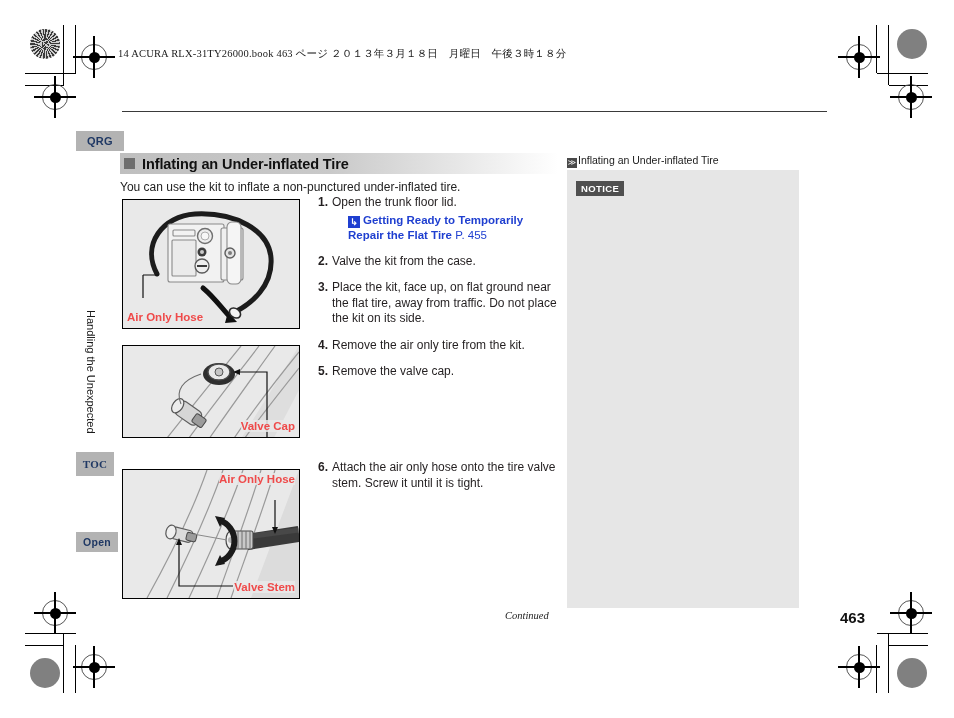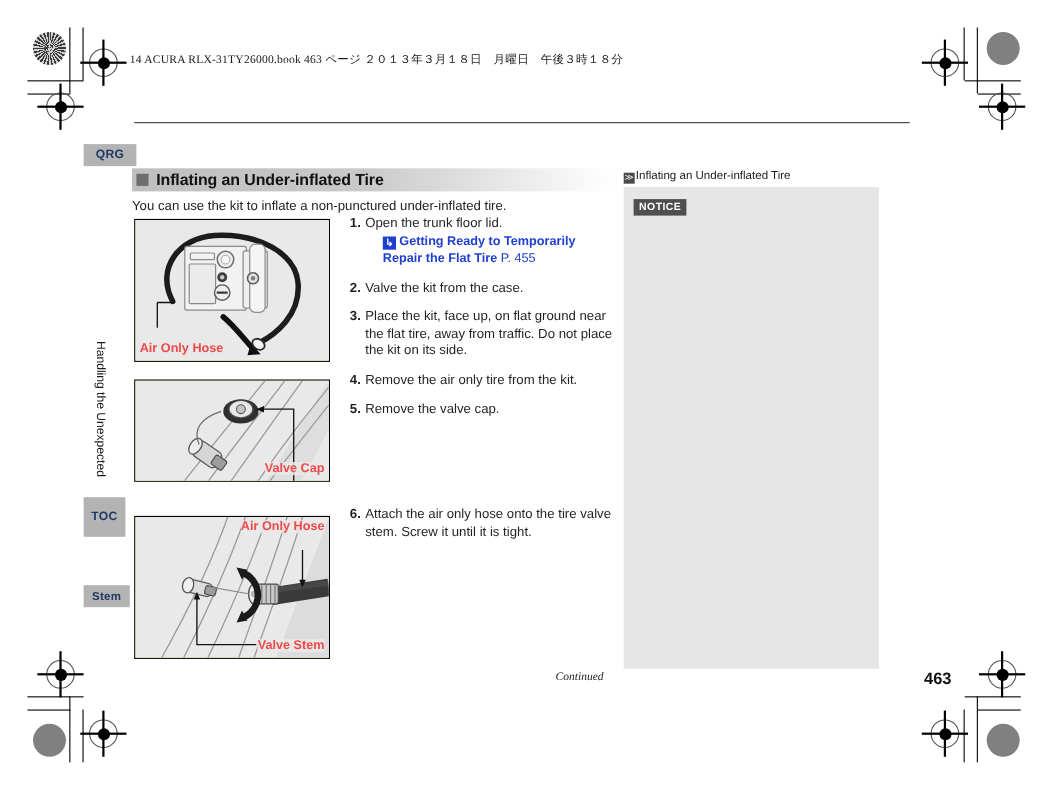--- a/index.html
+++ b/index.html
@@ -72,21 +72,21 @@
   .sidetab {
     position: absolute;
     background: #b3b3b3;
     color: #1f3864;
     font-weight: bold;
     font-size: 11px;
     display: flex; align-items: center; justify-content: center;
     letter-spacing: 0.3px;
   }
   #tab-qrg { left: 76px; top: 131px; width: 48px; height: 20px; }
-  #tab-toc { left: 76px; top: 452px; width: 38px; height: 36px; }
+  #tab-toc { left: 76px; top: 452px; width: 38px; height: 24px; font-family: Liberation Serif, serif; }
   #tab-index { left: 76px; top: 532px; width: 42px; height: 20px; font-size: 10.5px; }
   #tab-home {
     left: 78px; top: 565px; width: 38px; height: 23px;
     background: #b3b3b3;
     clip-path: polygon(0% 28%, 50% 0%, 100% 28%, 100% 100%, 0% 100%);
     font-family: "DejaVu Serif", serif;
     font-style: italic; font-size: 11px; font-weight: bold;
     padding-top: 4px; box-sizing: border-box; margin-left: 44px;
   }
   .chapter-label {
@@ -244,21 +244,21 @@
     </div>
   <div class="color-dot" style="left:897px; top:658px;"></div>
 
   <div class="book-header">14 ACURA RLX-31TY26000.book  463 ページ  ２０１３年３月１８日　月曜日　午後３時１８分</div>
 
   <div class="rule"></div>
 
   <div class="sidetab" id="tab-qrg">QRG</div>
   <div class="chapter-label">Handling the Unexpected</div>
   <div class="sidetab" id="tab-toc">TOC</div>
-  <div class="sidetab" id="tab-index">Stem</div>
+  <div class="sidetab" id="tab-index">Open</div>
   <div class="sidetab" id="tab-home">Home</div>
 
   <div class="sec-head">
     <span class="sec-bullet"></span>
     <span class="sec-title">Inflating an Under-inflated Tire</span>
   </div>
   <div class="intro">You can use the kit to inflate a non-punctured under-inflated tire.</div>
 
   <div class="figure" id="fig-1">
     <svg width="176" height="128" viewBox="0 0 176 128">

